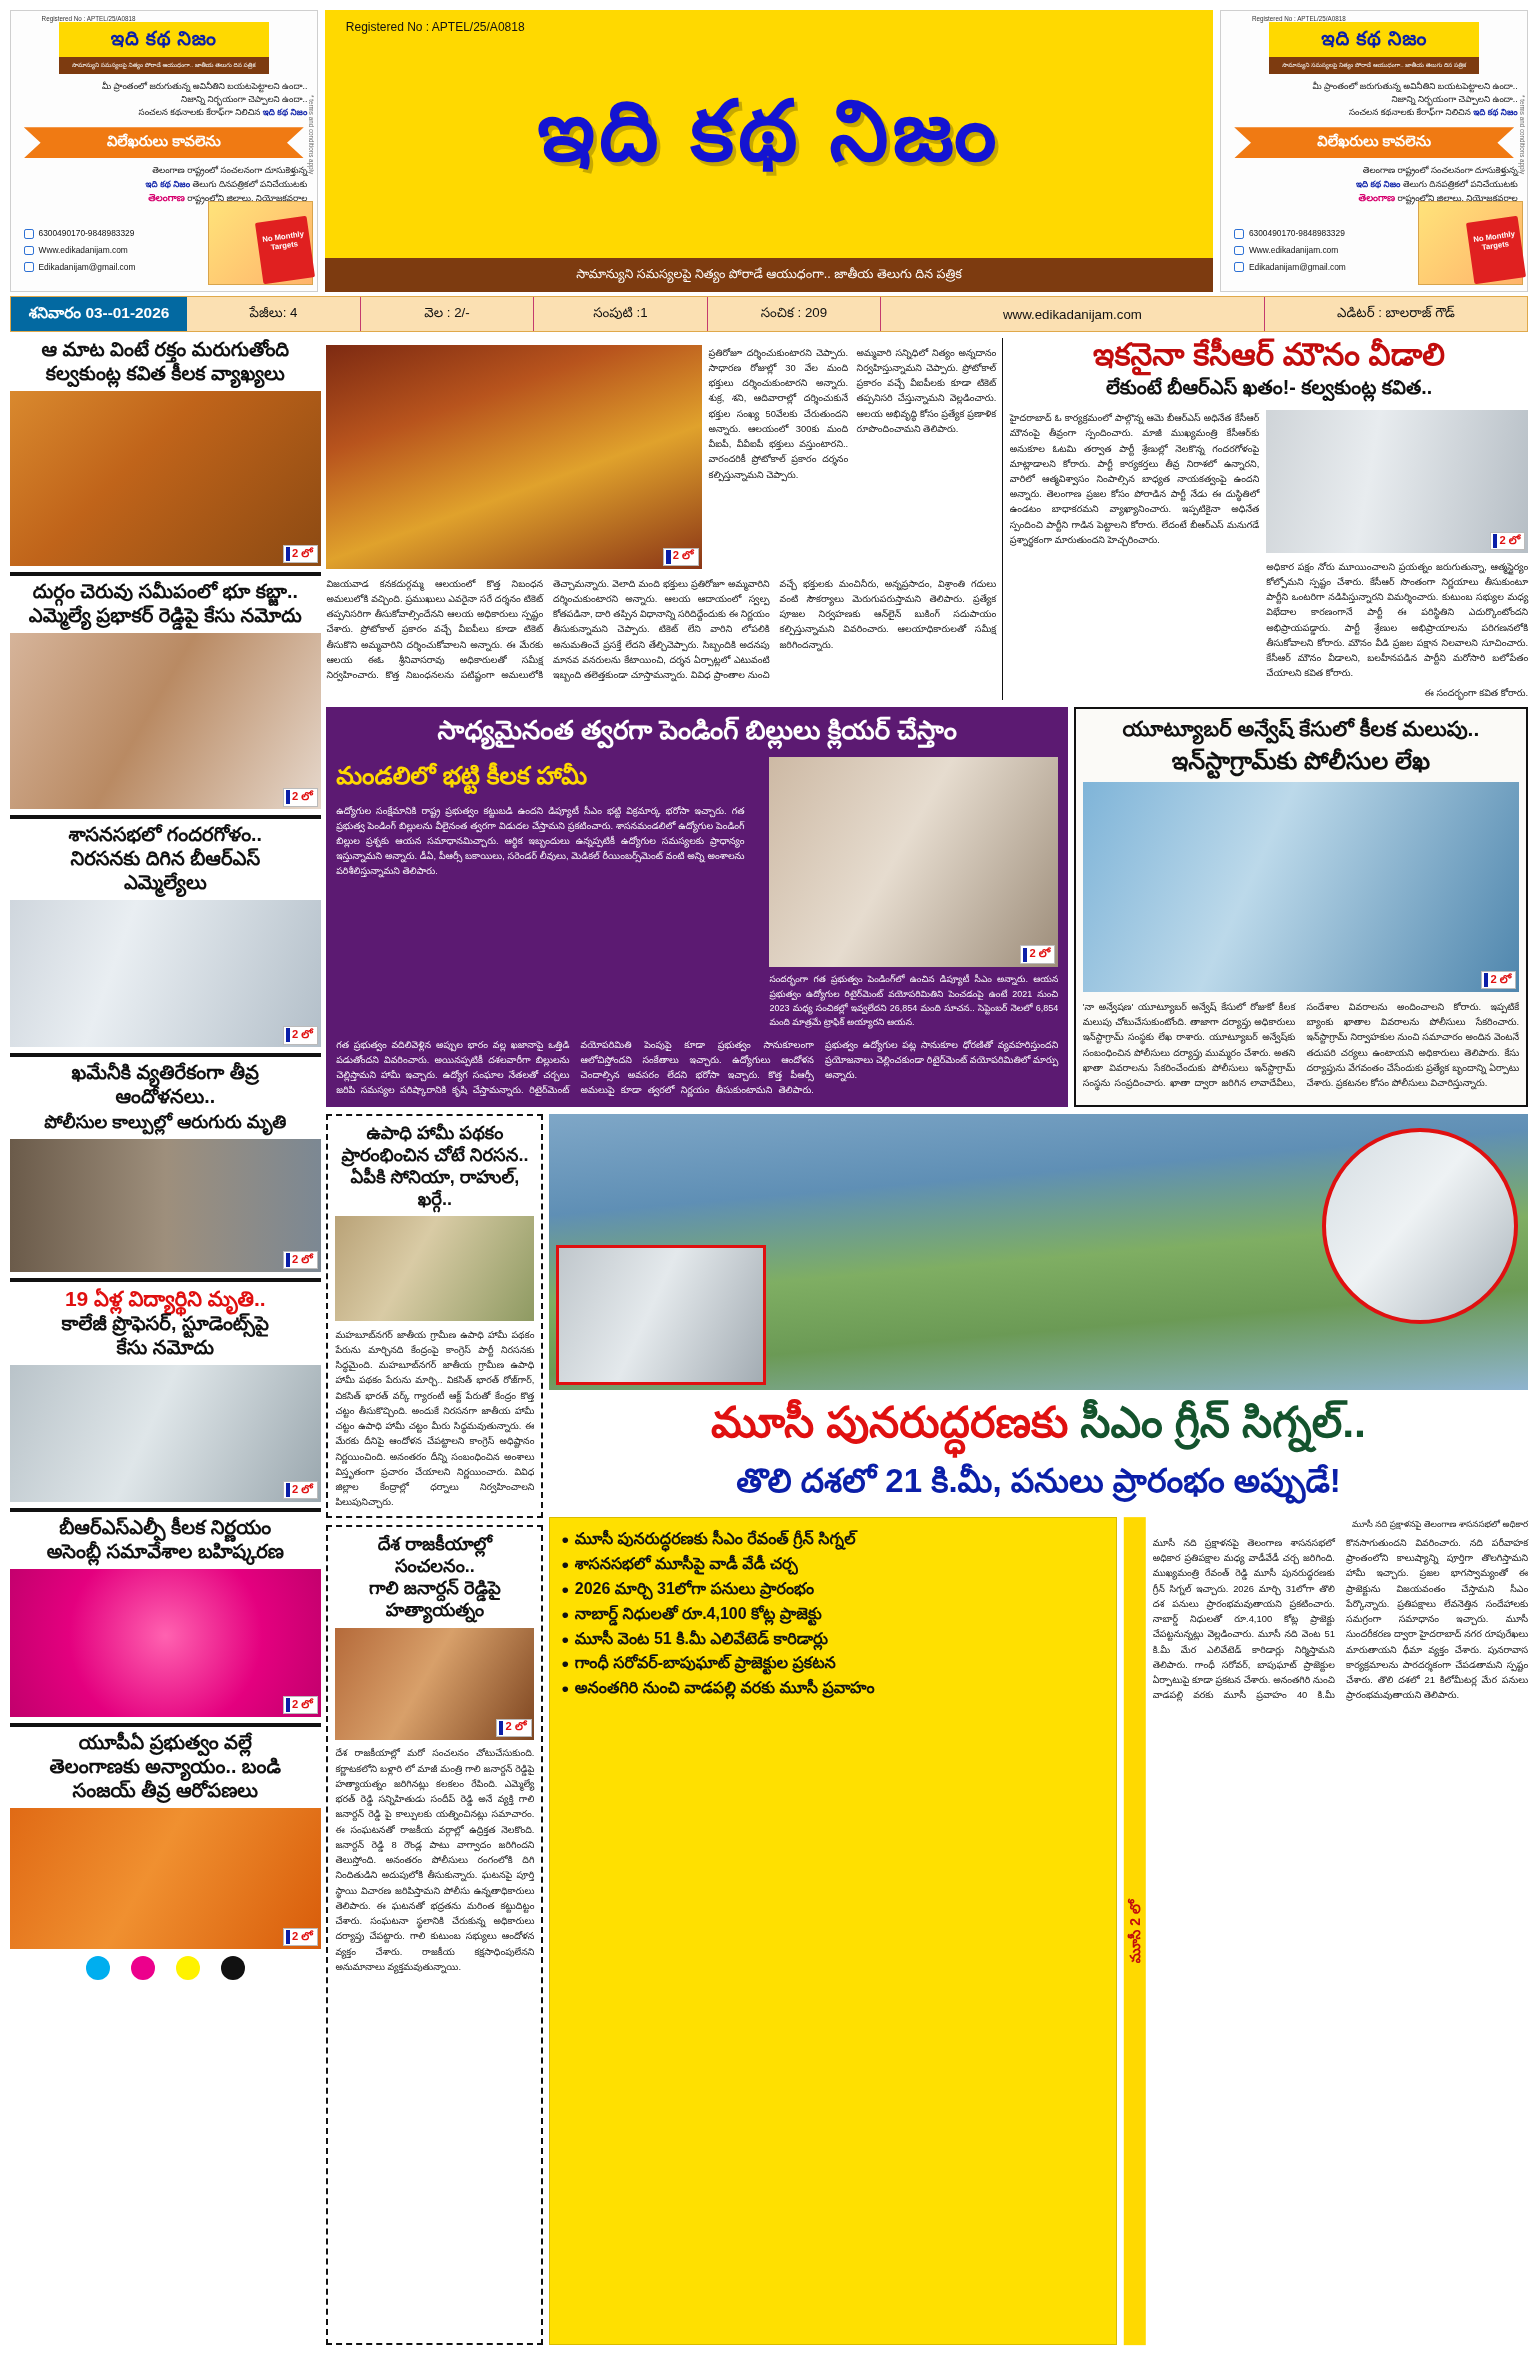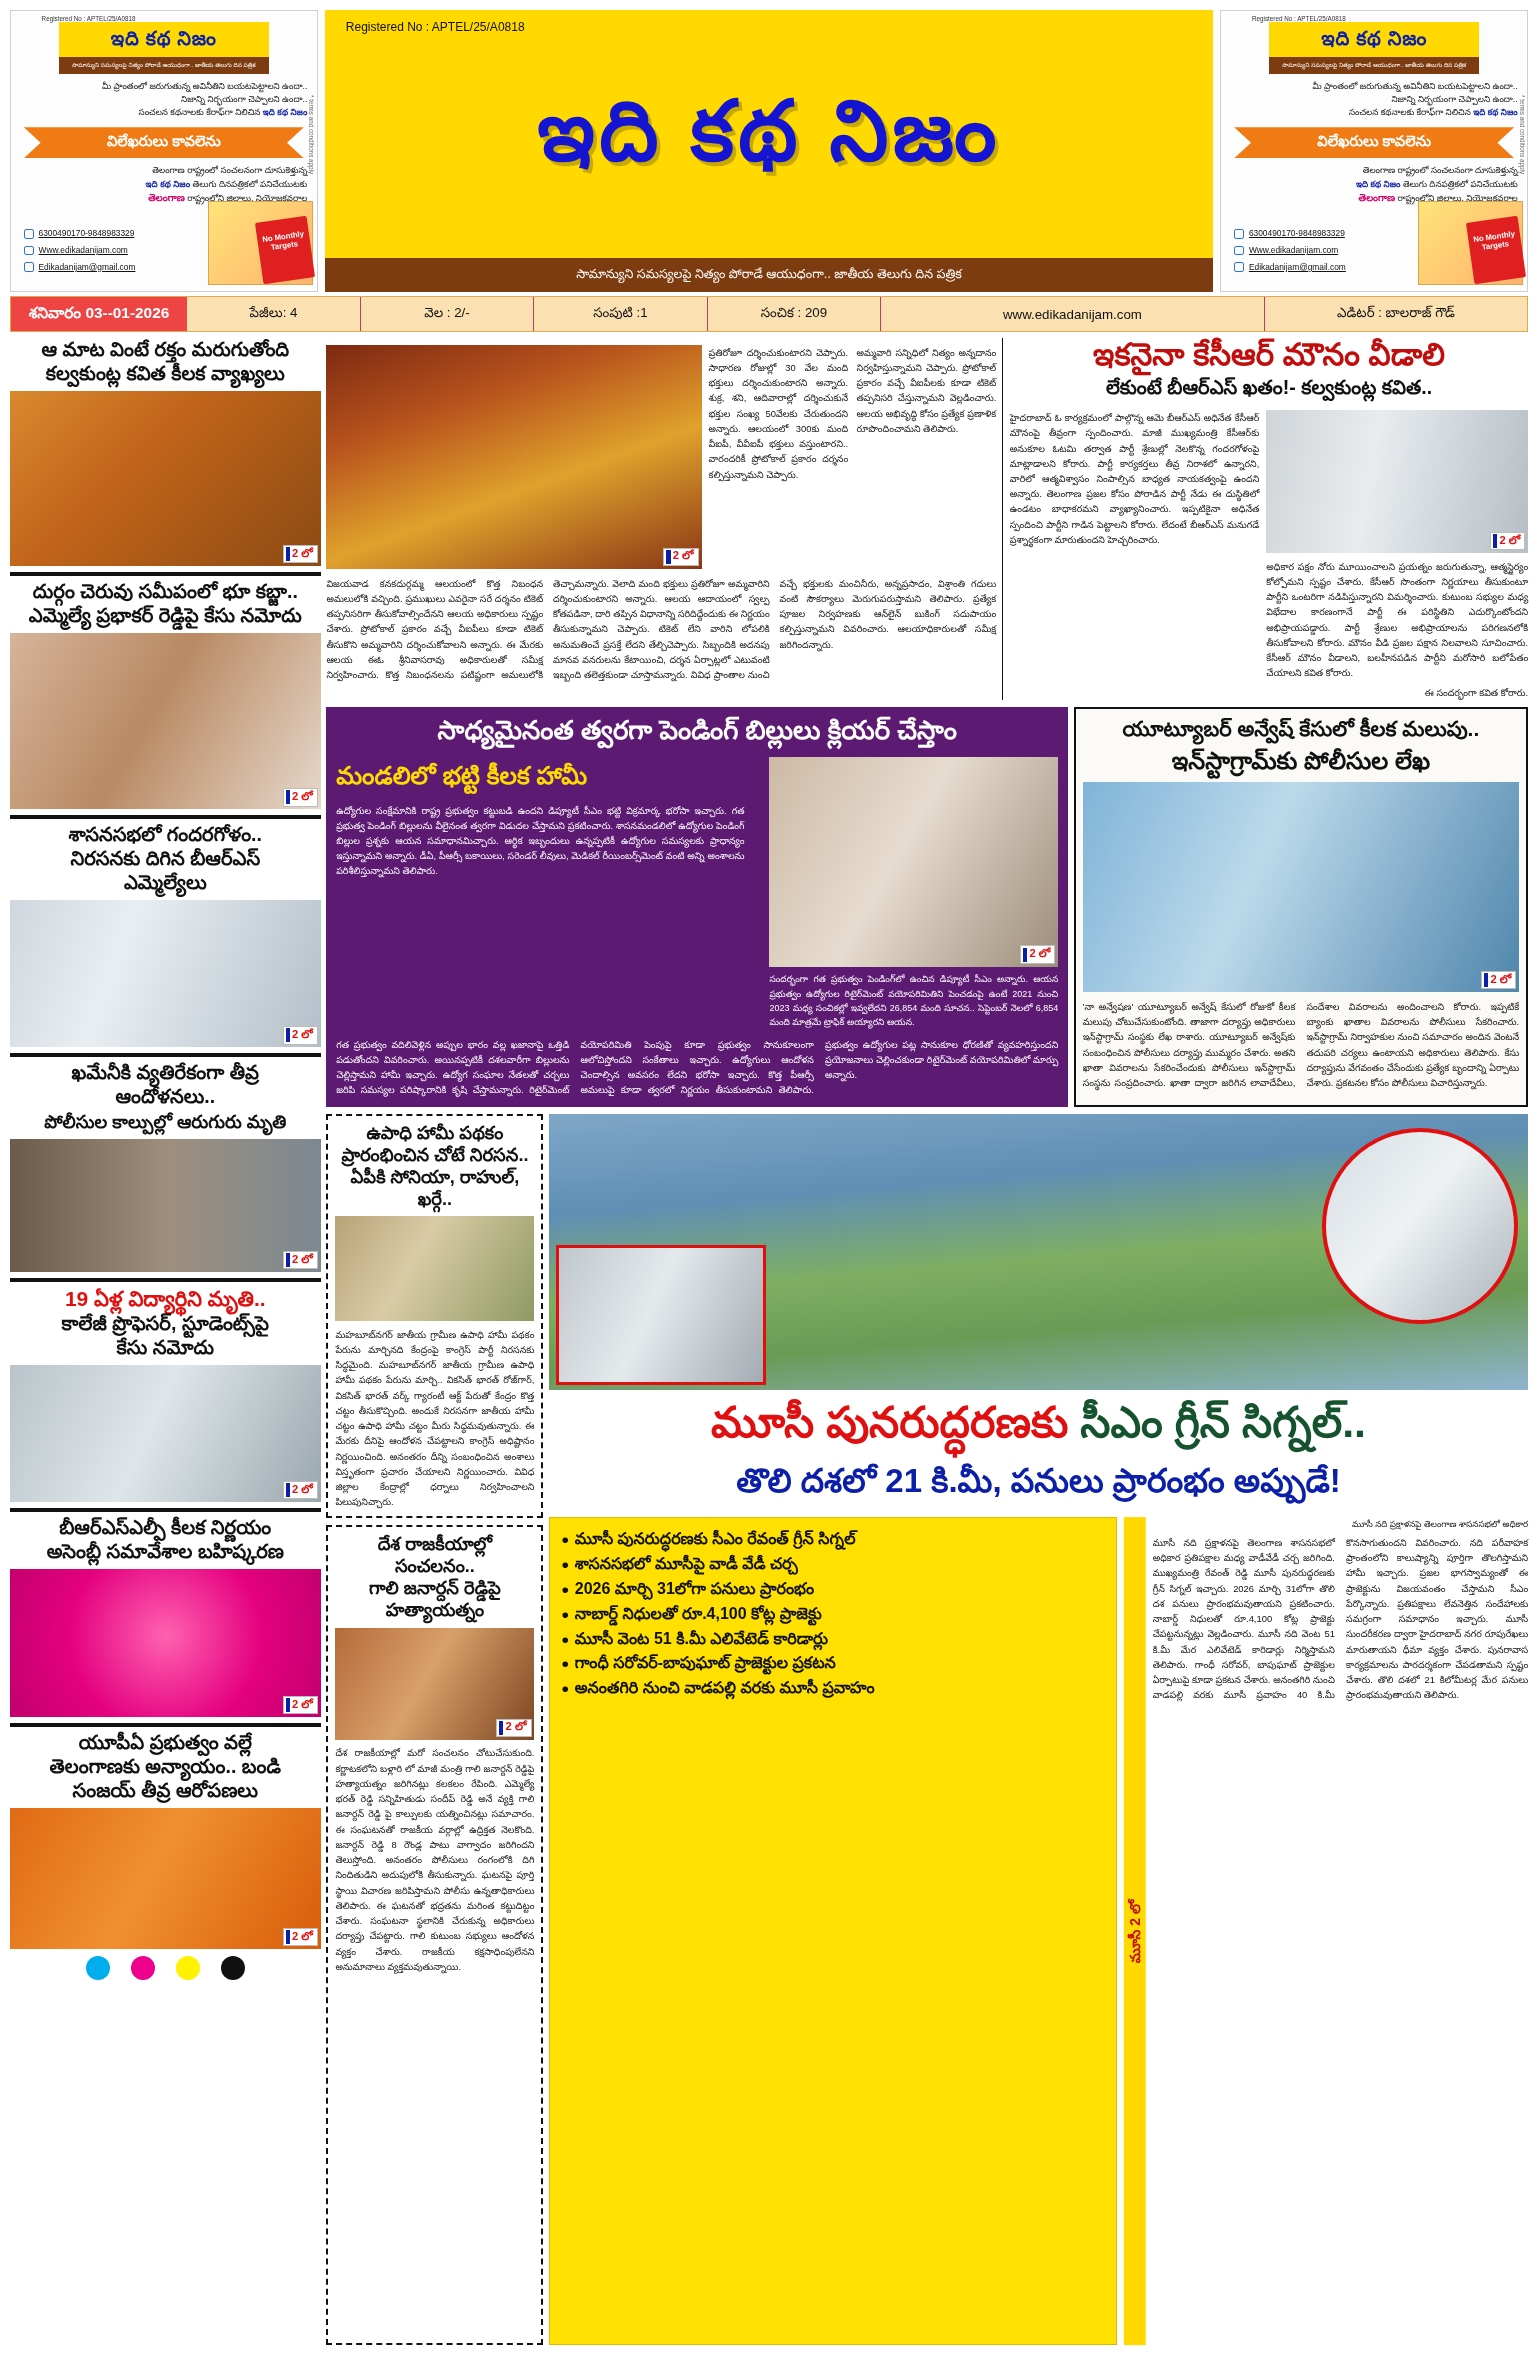--- a/index.html
+++ b/index.html
@@ -20,40 +20,40 @@
   .ad-brown { width: 210px; background:#7d3b10; color:#fff; text-align:center; font-size:6px; padding:4.2px 2.1px; }
   .ad-lines { font-size: 8.7px; color:#111; text-align:right; line-height:1.5; margin-top:6.3px; width: 287px;}
   .ad-lines .blue { color:#0b1fa8; font-weight:bold; }
   .ad-lines .pink { color:#d6006e; font-weight:bold; font-size:9.8px;}
   .ribbon { margin-top: 8px; width: 280px; height: 31px; background:#f07a13; color:#fff;
             display:flex; align-items:center; justify-content:center; font-size:14.7px; font-weight:bold;
             clip-path: polygon(0 0, 6% 50%, 0 100%, 100% 100%, 94% 50%, 100% 0); }
   .ad-contacts { margin-top: 7px; width: 280px; font-size: 8.4px; color:#111; line-height: 2.0; }
   .ad-contacts div { display:flex; align-items:center; gap:4.9px; }
   .ad-contacts .ic { width:9.8px; height:9.8px; border:1px solid #2a6fd4; border-radius:2.1px; display:inline-block; flex:none;}
-  .ad-contacts .u { text-decoration: underline; }
+  .ad-contacts .u { }
   .ad-newsbadge { position:absolute; right:4.2px; bottom:5.6px; width:105px; height:84px;
                   background: linear-gradient(135deg,#ffe37a,#ffb36b); border:0.7px solid #d8a44c; }
   .ad-badge-red { position:absolute; right:5.6px; bottom:9.8px; width:52px; height:62px; background:#e02020;
                   color:#fff; font-size:7.7px; font-weight:bold; text-align:center; padding-top:12.6px;
                   transform: rotate(-8deg); border-radius:2.1px;}
   .ad-side-vert { position:absolute; right:1.4px; top:84px; writing-mode: vertical-rl;
                   font-size:6.3px; color:#666; }
 
   .mast-center { flex:1; background:#ffd900; position: relative; display:flex; flex-direction:column; }
   .mast-reg { font-size:12px; color:#111; padding: 9.8px 0 0 21px; }
   .mast-title { flex:1; display:flex; align-items:center; justify-content:center;
                 color:#1414d2; font-weight:bold; font-size:84px; letter-spacing:4.2px;
                 text-shadow: 3.5px 3.5px 0 rgba(0,0,0,.22); padding-bottom: 7px;}
   .mast-strip { background:#7d3b10; color:#fff; text-align:center; font-size:12.6px; padding:8.4px 0; }
 
   
   .infobar { display:flex; margin: 4.2px 9.8px 0 9.8px; height: 36px; border:0.7px solid #e0a94b;
              background:#fbe0b2; align-items:stretch; }
-  .infobar .date { background:#ef4444; color:#fff; font-weight:bold; font-size:15.4px;
+  .infobar .date { background:#0369a1; color:#fff; font-weight:bold; font-size:15.4px;
                    display:flex; align-items:center; justify-content:center; padding:0 18px; }
   .infobar .cell { display:flex; align-items:center; justify-content:center; font-size:13.3px; color:#111;
                    border-right:1px solid #c43a6e; padding:0 11.2px; white-space:nowrap;}
   .infobar .grow { flex:1; }
   .infobar .cell:last-child { border-right:none; }
 
   
   .content { display:flex; margin: 5.6px 9.8px 0 9.8px; gap: 5.6px; height: 2007px; }
   .col-left { width: 311px; flex:none; display:flex; flex-direction:column; }
   .col-mid  { flex:1; display:flex; flex-direction:column; }

